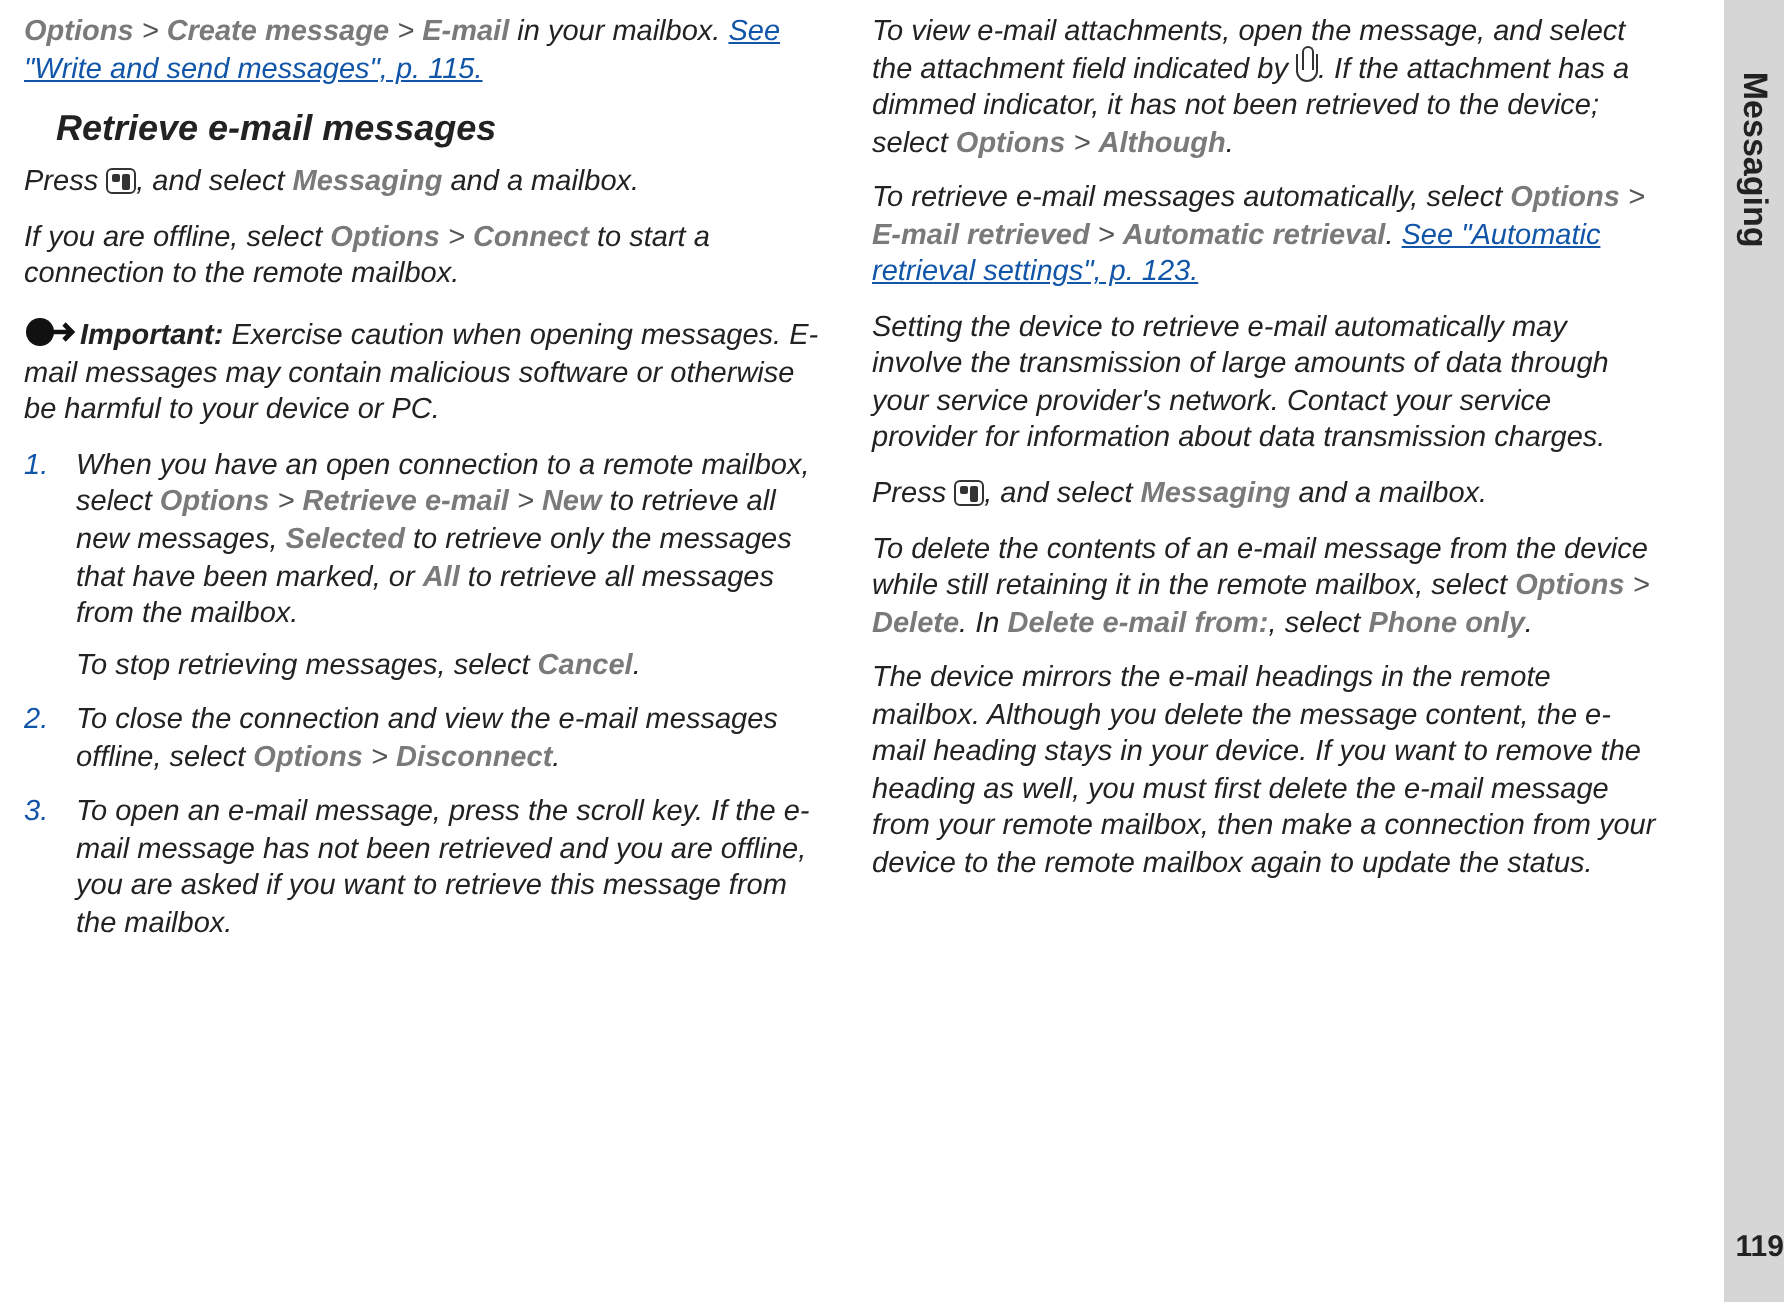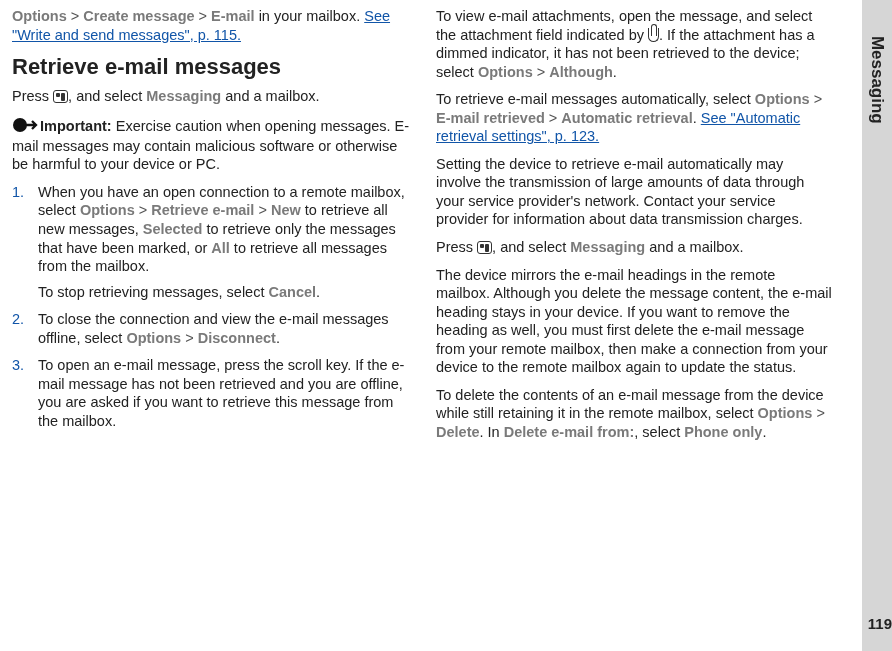--- a/index.html
+++ b/index.html
@@ -10,31 +10,32 @@
     line-height: 1.28;
     color: #222;
     position: relative;
     background: #fff;
   }
   .page {
     display: flex;
     width: 860px;
     height: 651px;
     padding: 0 0 0 8px;
+    font-style: italic;
   }
   .col {
     width: 418px;
     padding: 2px 12px 10px 4px;
   }
   .col + .col { padding-left: 10px; }
   p { margin: 5px 0 9px 0; }
   .menu { color: #7a7a7a; font-weight: bold; }
   .sep { color: #555; font-weight: normal; }
   .link { color: #1155a8; text-decoration: underline; }
-  h2 { font-size: 22px; font-weight: bold; margin: 7px 0 6px 0; }
+  h2 { font-size: 18px; font-weight: bold; margin: 7px 0 6px 16px; }
   .home-icon {
     display: inline-block;
     width: 15px; height: 13px;
     border: 1.5px solid #333;
     border-radius: 3px;
     vertical-align: -2px;
     position: relative;
   }
   .home-icon::before {
     content:"";
@@ -108,20 +109,25 @@
       <span class="sep">&gt;</span>
       <span class="menu">E-mail</span><span> in your mailbox. </span><span class="link">See "Write and send messages", p. 115.</span>
     </p>
 
     <h2>Retrieve e-mail messages</h2>
 
     <p>
       <span>Press </span><span class="home-icon"></span><span>, and select </span><span class="menu">Messaging</span><span> and a mailbox.</span>
     </p>
 
+    <p>
+      <span>If you are offline, select </span><span class="menu">Options</span>
+      <span class="sep">&gt;</span>
+      <span class="menu">Connect</span><span> to start a connection to the remote mailbox.</span>
+    </p>
 
     <p>
       <svg class="important-icon" viewBox="0 0 26 22">
         <circle cx="8" cy="10" r="7" fill="#111"></circle>
         <path d="M14 10 L24 10 M20 6 L24 10 L20 14" stroke="#111" stroke-width="2.3" fill="none"></path>
       </svg><span class="important-label">Important:</span><span> Exercise caution when opening messages. E-mail messages may contain malicious software or otherwise be harmful to your device or PC.</span>
     </p>
 
     <ol>
       <li>
@@ -163,26 +169,26 @@
       <span class="menu">Automatic retrieval</span><span>. </span><span class="link">See "Automatic retrieval settings", p. 123.</span>
     </p>
 
     <p>Setting the device to retrieve e-mail automatically may involve the transmission of large amounts of data through your service provider's network. Contact your service provider for information about data transmission charges.</p>
 
 
     <p>
       <span>Press </span><span class="home-icon"></span><span>, and select </span><span class="menu">Messaging</span><span> and a mailbox.</span>
     </p>
 
-    <p>The device mirrors the e-mail headings in the remote mailbox. Although you delete the message content, the e-mail heading stays in your device. If you want to remove the heading as well, you must first delete the e-mail message from your remote mailbox, then make a connection from your device to the remote mailbox again to update the status.</p>
-
     <p>
       <span>To delete the contents of an e-mail message from the device while still retaining it in the remote mailbox, select </span><span class="menu">Options</span>
       <span class="sep">&gt;</span>
       <span class="menu">Delete</span><span>. In </span><span class="menu">Delete e-mail from:</span><span>, select </span><span class="menu">Phone only</span><span>.</span>
     </p>
+
+    <p>The device mirrors the e-mail headings in the remote mailbox. Although you delete the message content, the e-mail heading stays in your device. If you want to remove the heading as well, you must first delete the e-mail message from your remote mailbox, then make a connection from your device to the remote mailbox again to update the status.</p>
   </div>
 </div>
 
 <div class="side-tab">
   <div class="label"><span>Messaging</span></div>
   <div class="pnum">119</div>
 </div>
 
 </body></html>

